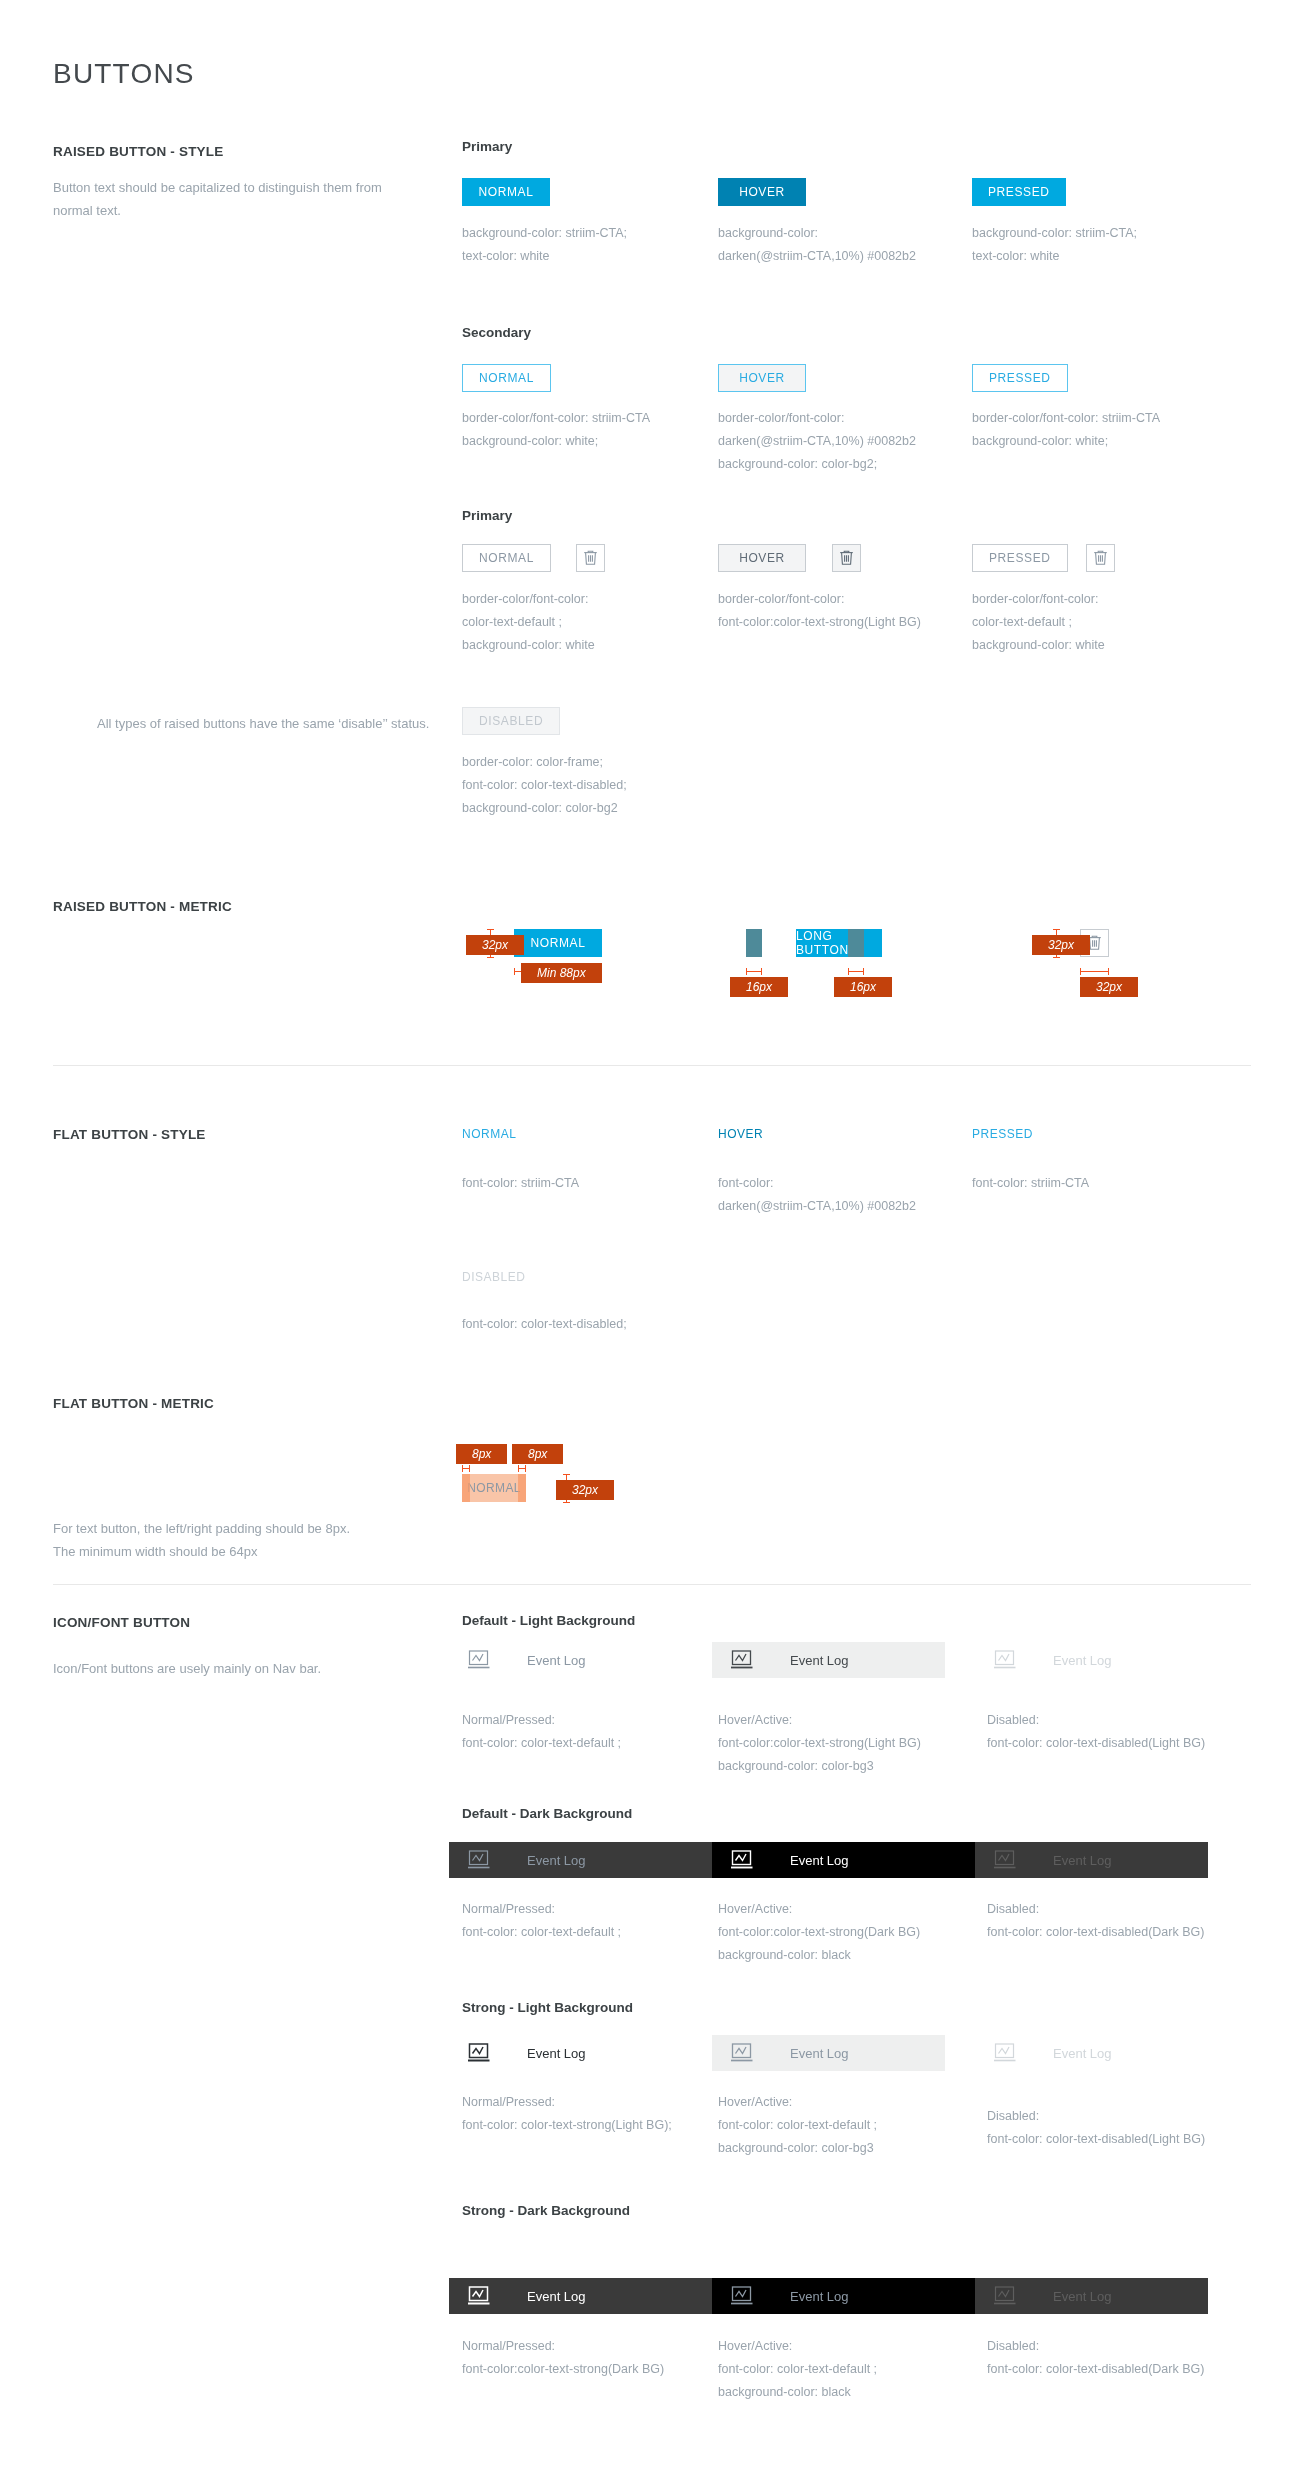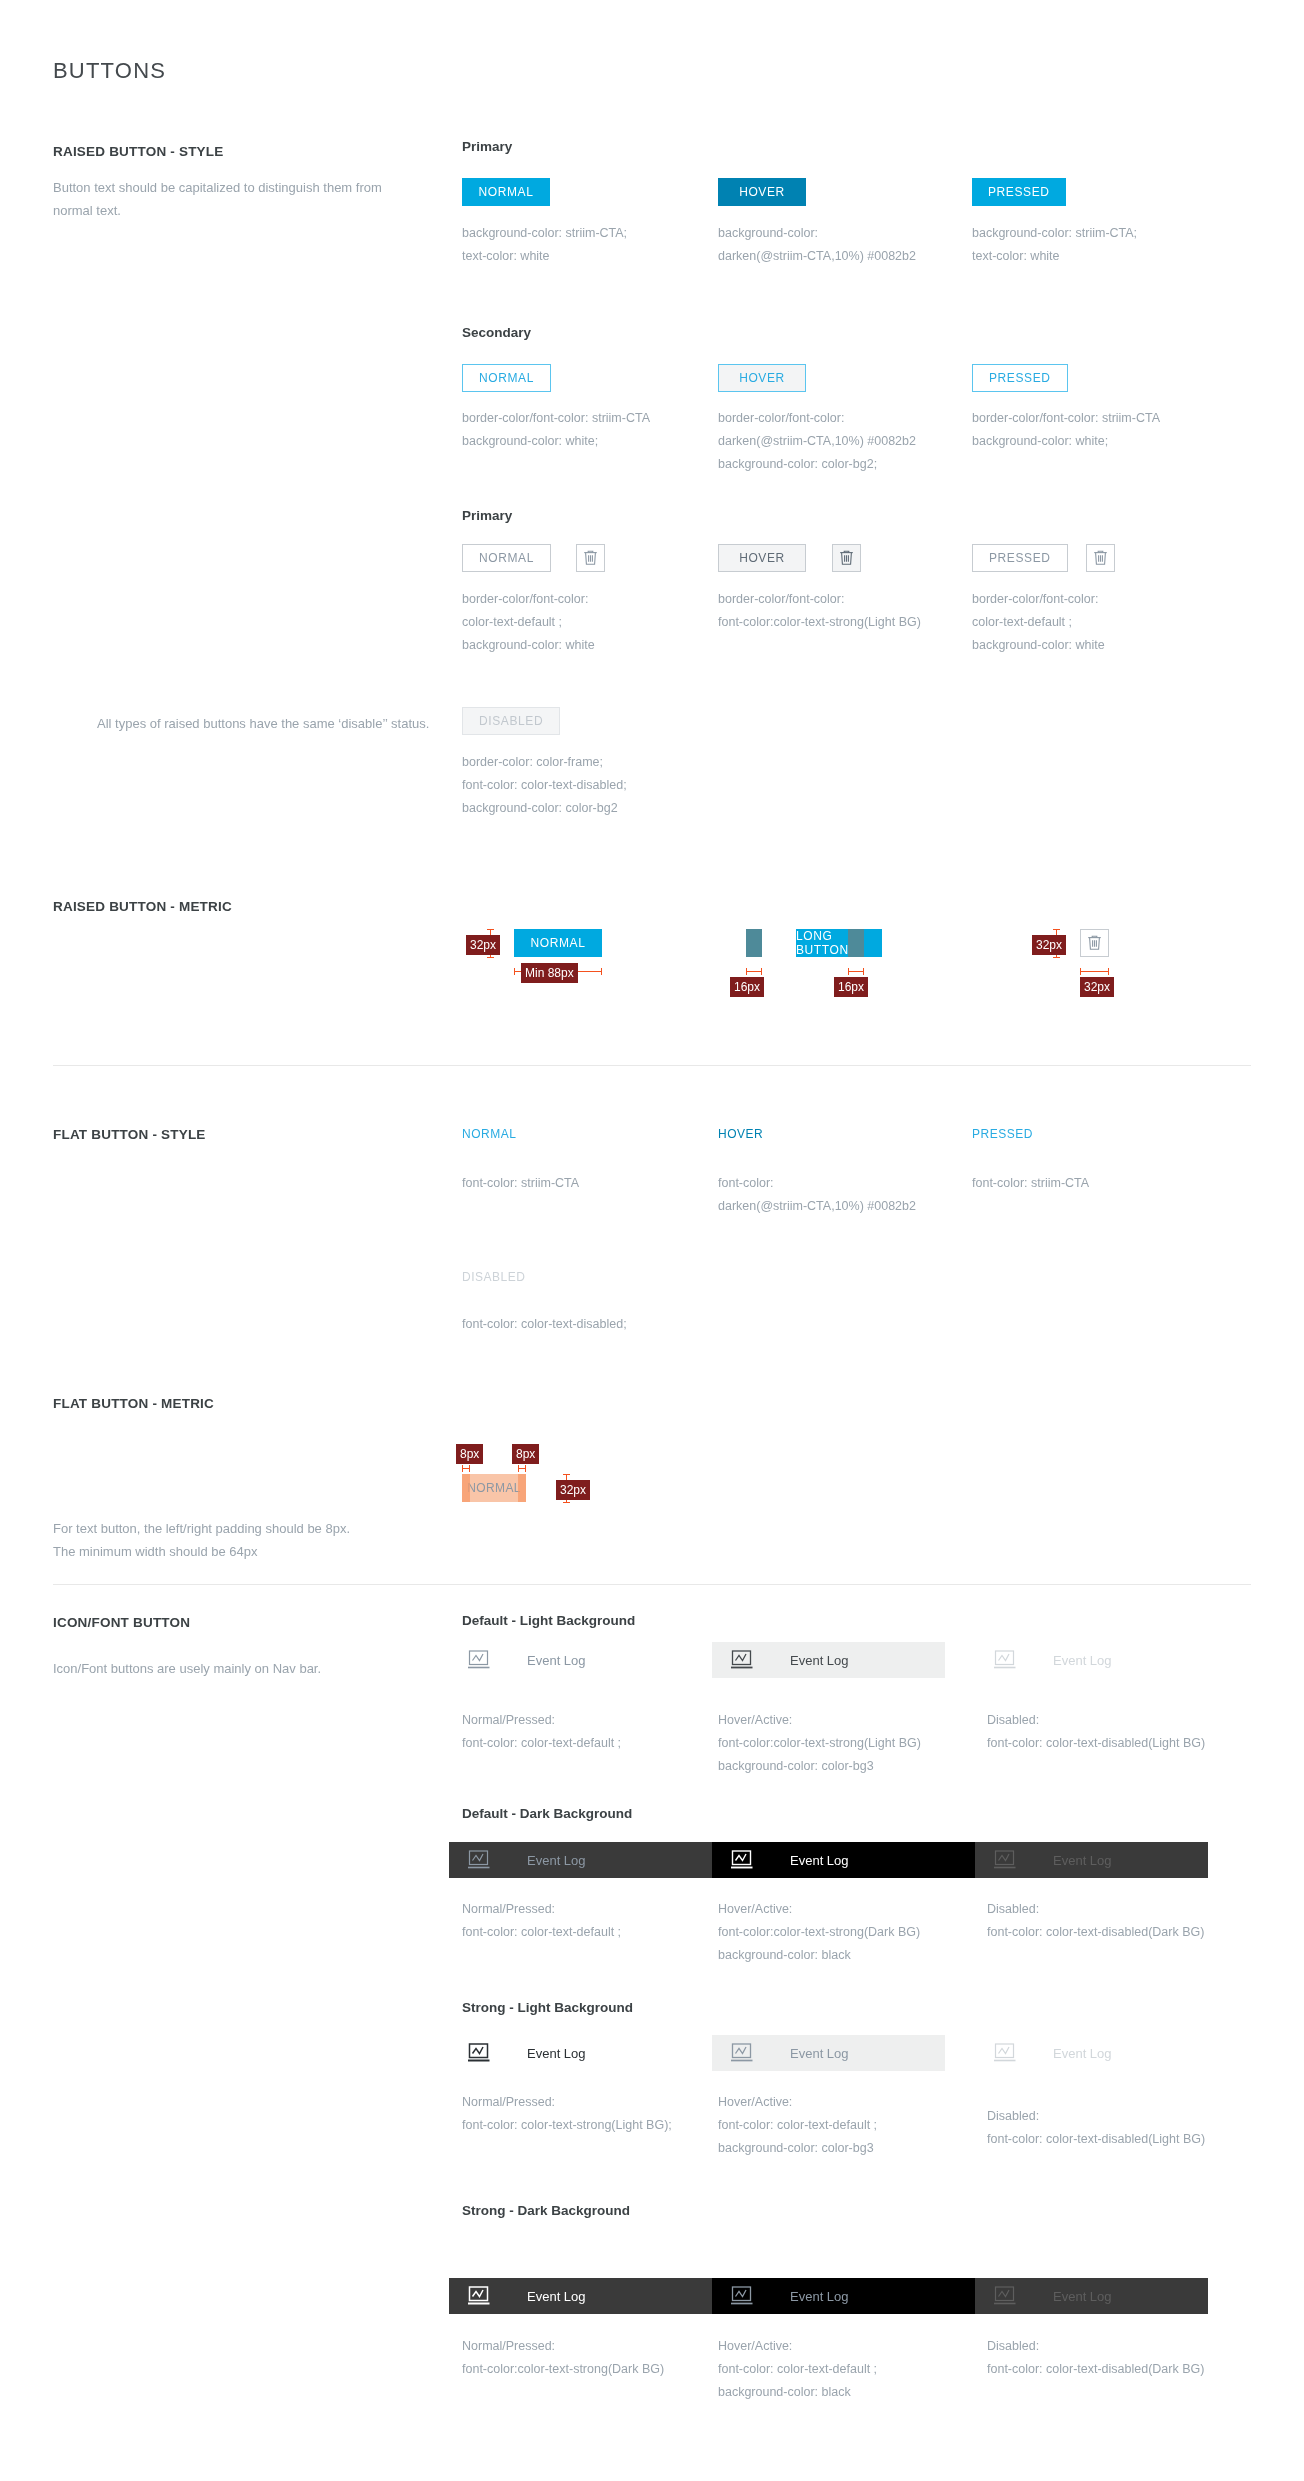--- a/index.html
+++ b/index.html
@@ -10,21 +10,21 @@
     font-family: "Liberation Sans", sans-serif;
     color:#3c3c3c;
     position:relative;
     overflow:hidden;
   }
   .page { position:relative; width:1304px; height:2481px; }
 
   
   .page-title{
     position:absolute; left:53px; top:58px;
-    font-size:22px; letter-spacing:1.2px; color:#44494d; font-weight:400;
+    font-size:28px; letter-spacing:1.2px; color:#44494d; font-weight:400;
   }
   .sec-title{
     position:absolute; left:53px;
     font-size:13.5px; font-weight:bold; color:#3c4245; letter-spacing:0.2px;
   }
   .sec-desc{
     position:absolute; left:53px;
     font-size:13px; color:#9aa4ad; line-height:23px; width:360px;
   }
   .grp-title{
@@ -61,23 +61,24 @@
 
   .icon-btn{
     position:absolute; width:29px; height:28px;
     border:1px solid #c7ccd1; background:#fff;
     display:flex; align-items:center; justify-content:center;
   }
   .icon-btn.hoverbg{ background:#f3f4f5; }
 
   
   .tag{
-    position:absolute; background:#7f1d1d; color:#fff;
-    font-size:12px; padding:2px 4px; line-height:16px; white-space:nowrap;
+    position:absolute; background:#c2410c; color:#fff;
+    font-size:12px; padding:2px 16px; line-height:16px; white-space:nowrap;
     z-index:5;
+    font-style:italic;
   }
   .dimline-v{ position:absolute; width:1px; background:#f4511e; }
   .dimline-h{ position:absolute; height:1px; background:#f4511e; }
   .cap-h{ position:absolute; width:1px; height:7px; background:#f4511e; }
   .cap-v{ position:absolute; height:1px; width:7px; background:#f4511e; }
 
   .metric-btn{
     position:absolute; height:28px;
     display:flex; align-items:center; justify-content:center;
     font-size:12px; letter-spacing:0.6px; color:#fff;

